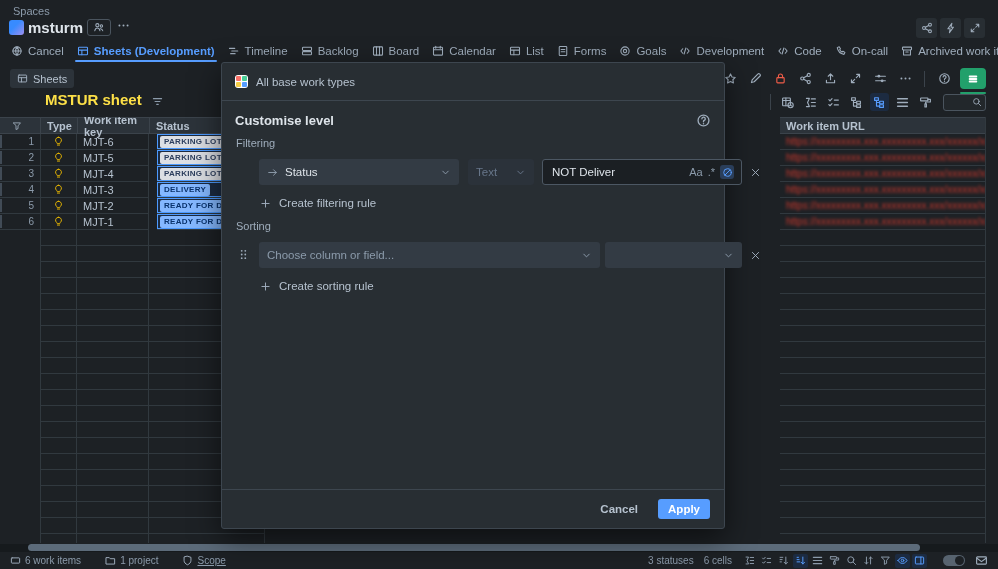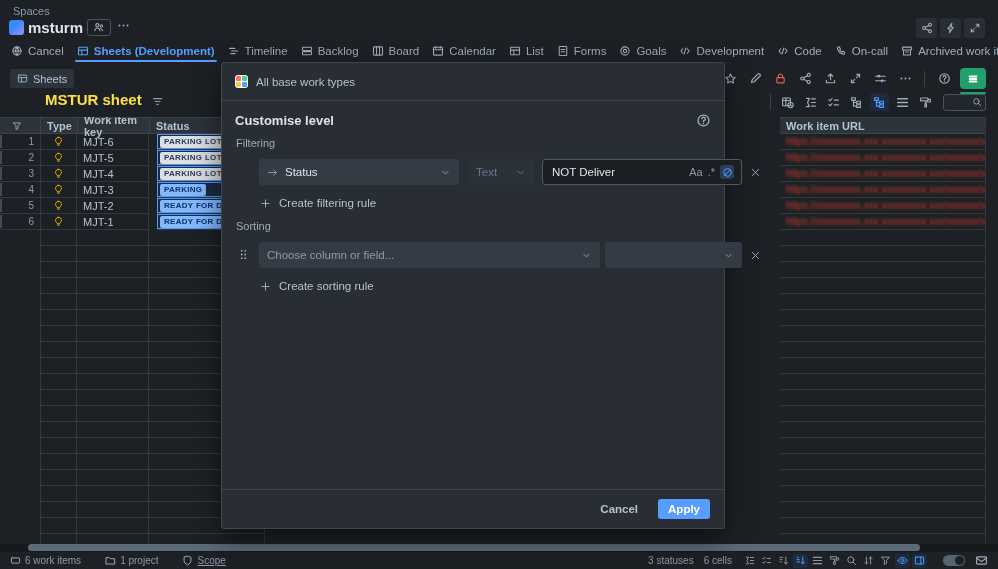--- a/index.html
+++ b/index.html
@@ -464,21 +464,21 @@
           <div class="c-type">
             <span class="ico" style="color: rgb(226, 178, 3);">
               <svg width="11" height="11" viewBox="0 0 16 16" fill="none" stroke="currentColor" stroke-width="1.4" stroke-linecap="round" stroke-linejoin="round">
                 <path d="M8 1.8a4.3 4.3 0 0 1 2.6 7.7c-.5.4-.8 1-.8 1.6H6.2c0-.6-.3-1.2-.8-1.6A4.3 4.3 0 0 1 8 1.8z"></path>
                 <path d="M6.4 13.2h3.2"></path>
               </svg>
             </span>
           </div>
           <div class="c-key">MJT-3</div>
           <div class="c-status sel">
-            <span class="badge blue">PARKING</span>
+            <span class="badge blue">DELIVERY</span>
           </div>
         </div>
         <div class="row">
           <div class="c-num">5</div>
           <div class="c-type">
             <span class="ico" style="color: rgb(226, 178, 3);">
               <svg width="11" height="11" viewBox="0 0 16 16" fill="none" stroke="currentColor" stroke-width="1.4" stroke-linecap="round" stroke-linejoin="round">
                 <path d="M8 1.8a4.3 4.3 0 0 1 2.6 7.7c-.5.4-.8 1-.8 1.6H6.2c0-.6-.3-1.2-.8-1.6A4.3 4.3 0 0 1 8 1.8z"></path>
                 <path d="M6.4 13.2h3.2"></path>
               </svg>

